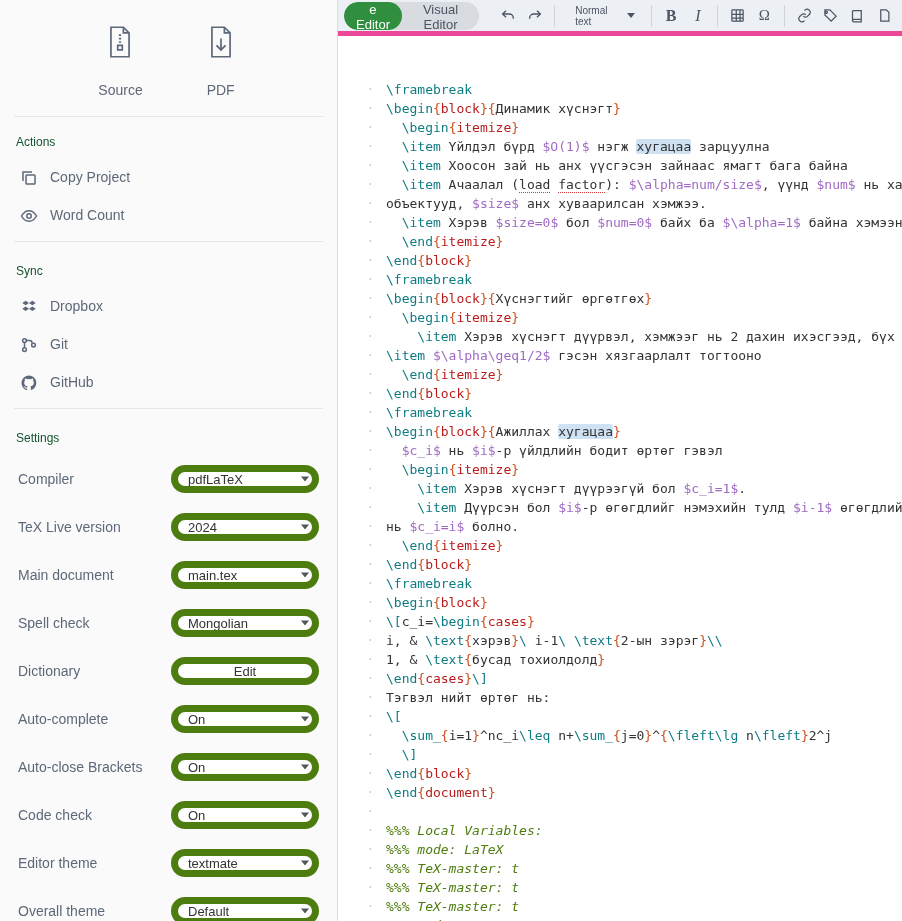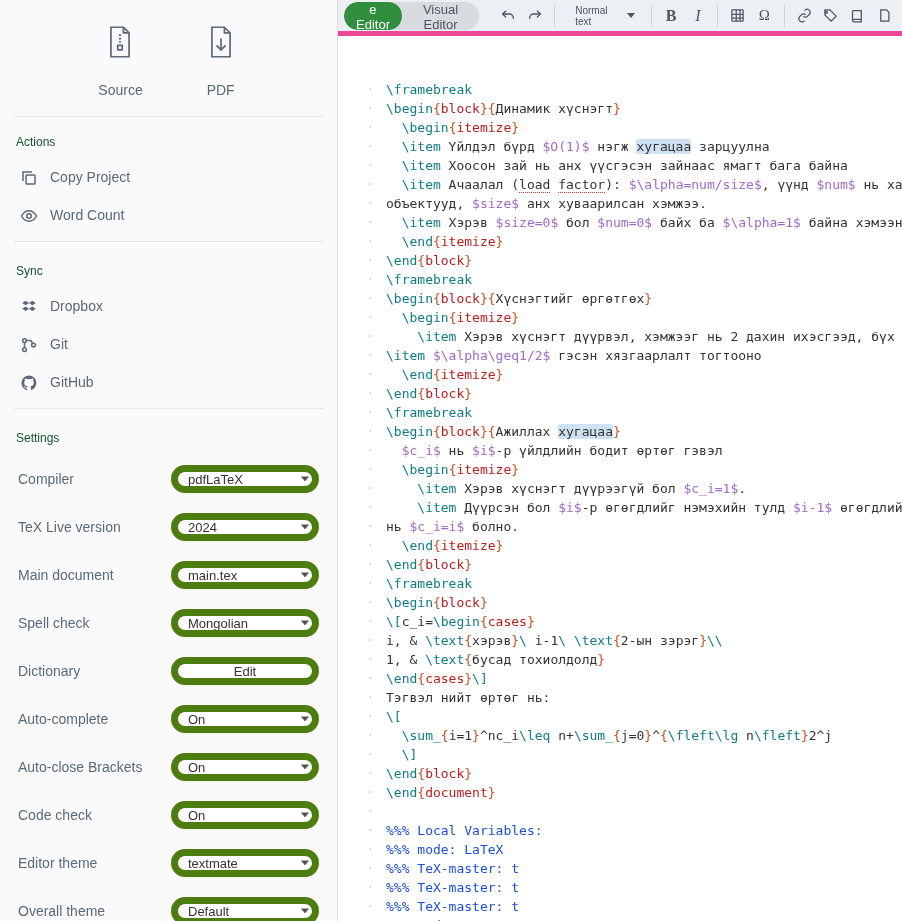--- a/index.html
+++ b/index.html
@@ -189,21 +189,21 @@
     padding: 6px 0 6px 0;
     flex: 1;
   }
   .cl { height: 19px; padding-left: 4px; } 
 
   
   .k   { color: #0f7c84; }      
   .br  { color: #c94f1c; }      
   .arg { color: #b91c1c; }      
   .mth { color: #a06bc4; }
-  .cmnt{ color: #1d4ed8; }
+  .cmnt{ color: #4d7c0f; font-style: italic; }
   .hl  { background: #cfe2f3; border-radius: 2px; }
   .spell { border-bottom: 1px dotted #d93838; }
   .keep { white-space: pre; }
 </style>
 </head>
 <body>
 
 <div class="left-panel">
 
   <div class="downloads">

